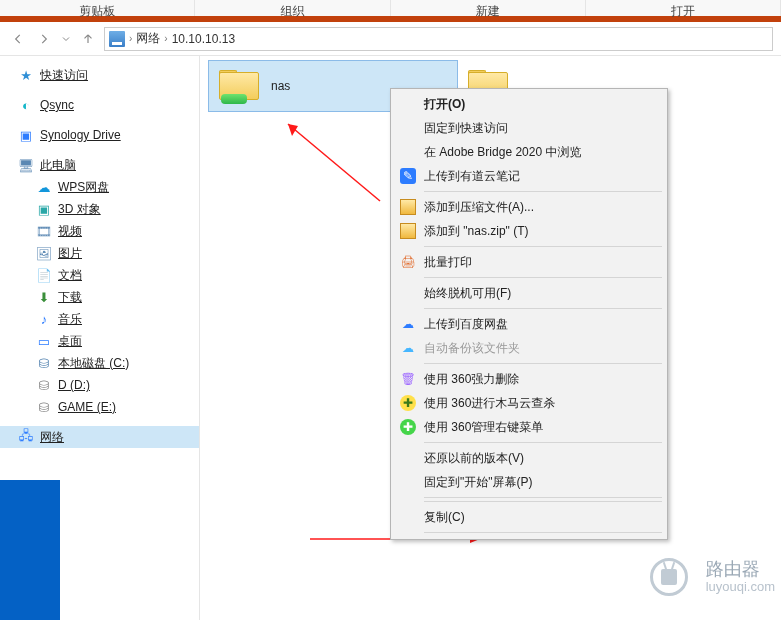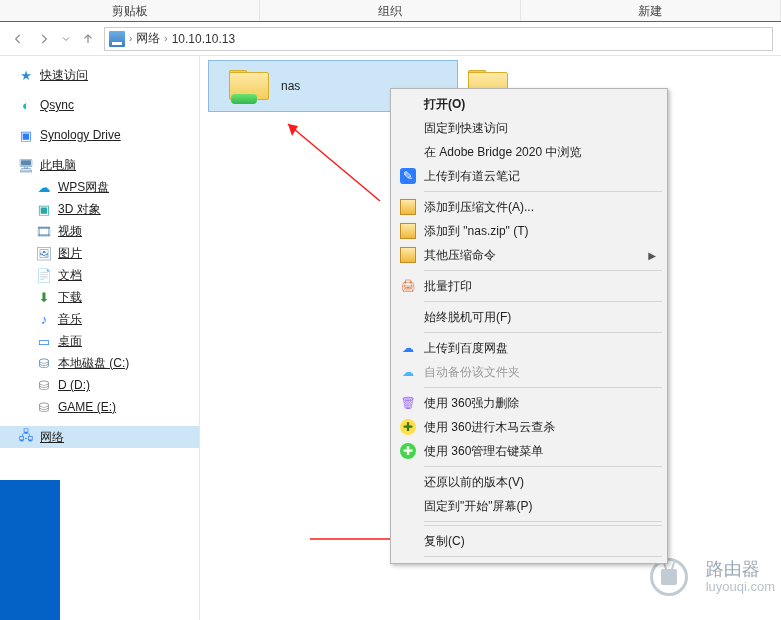--- a/index.html
+++ b/index.html
@@ -1,18 +1,18 @@
 <!DOCTYPE html>
 <html><head>
 <meta charset="utf-8">
 <style>
 * { margin: 0; padding: 0; box-sizing: border-box; font-family: "Microsoft YaHei", "Segoe UI", sans-serif; font-size: 12px; }
 body { width: 781px; height: 620px; background: #fff; position: relative; overflow: hidden; }
 
-.ribbon-tabs { height: 22px; display: flex; border-bottom: 1px solid #c2410c; background: #f8f8f8; }
+.ribbon-tabs { height: 22px; display: flex; border-bottom: 6px solid #c2410c; background: #f8f8f8; }
 .ribbon-tab { flex: 1; text-align: center; line-height: 22px; color: #444; border-right: 1px solid #e5e5e5; }
 
 .nav-bar { height: 34px; display: flex; align-items: center; padding: 4px 8px; gap: 6px; background: #fff; border-bottom: 1px solid #e5e5e5; }
 .nav-arrow { width: 20px; height: 20px; display: flex; align-items: center; justify-content: center; color: #888; }
 .nav-arrow svg { width: 14px; height: 14px; fill: none; stroke: currentColor; stroke-width: 2; }
 .addr-box { flex: 1; display: flex; align-items: center; border: 1px solid #ccc; height: 24px; padding: 0 4px; gap: 4px; }
 .addr-icon { width: 16px; height: 16px; background: linear-gradient(#6faee6,#3a7fc8); border-radius: 1px; position: relative; }
 .addr-icon::after { content: ""; position: absolute; left: 3px; right: 3px; bottom: 2px; height: 3px; background: #fff; }
 .addr-sep { color: #777; font-size: 10px; }
 .addr-seg { color: #333; }
@@ -21,21 +21,21 @@
 
 .sidebar { width: 200px; border-right: 1px solid #e5e5e5; padding: 8px 0; overflow: hidden; background:#fff;}
 .side-item { display: flex; align-items: center; gap: 6px; height: 22px; padding-left: 18px; color: #222; }
 .side-indent { padding-left: 36px; }
 .side-item.selected { background: #cde6f7; }
 .side-icon { width: 16px; height: 16px; display: flex; align-items: center; justify-content: center; font-size: 13px; }
 .side-label { white-space: nowrap; overflow: hidden; text-overflow: ellipsis; text-decoration: underline; }
 .side-space { height: 8px; }
 
 .content { flex: 1; position: relative; padding: 6px; }
-.folder-tile { position: absolute; left: 8px; top: 4px; width: 250px; height: 52px; display: flex; align-items: center; gap: 12px; padding-left: 20px; background: #cde6f7; border: 1px solid #8bbbe8; }
+.folder-tile { position: absolute; left: 8px; top: 4px; width: 250px; height: 52px; display: flex; align-items: center; gap: 12px; padding-left: 10px; background: #cde6f7; border: 1px solid #8bbbe8; }
 .folder-tile2 { position: absolute; left: 268px; top: 4px; width: 60px; height: 52px; display: flex; align-items: center; }
 .folder-shape { width: 40px; height: 32px; position: relative; }
 .folder-back { position: absolute; left: 0; top: 2px; width: 40px; height: 28px; background: linear-gradient(#ffe9a6,#f3cd5c); border: 1px solid #d6ae2a; border-radius: 2px; }
 .folder-tab { position: absolute; left: 0; top: 0; width: 18px; height: 6px; background: #f3cd5c; border: 1px solid #d6ae2a; border-bottom: none; border-radius: 2px 2px 0 0; }
 .folder-share { position: absolute; left: 2px; bottom: -2px; width: 26px; height: 10px; background: linear-gradient(#6ee26e,#2fb84a); border-radius: 4px; }
 .folder-label { color: #222; }
 
 .arrow1 { position: absolute; left: 70px; top: 60px; width: 120px; height: 90px; }
 .arrow2 { position: absolute; left: 110px; top: 478px; width: 180px; height: 10px; }
 .arrow-line { stroke: #ff1a1a; stroke-width: 1.5; fill: none; }
@@ -69,20 +69,21 @@
 .wm-title { font-size: 18px; color:#9aa8b5;}
 .wm-url { font-size: 13px; color:#b8c2cc;}
 </style>
 </head>
 <body>
 
 <div class="ribbon-tabs">
   <div class="ribbon-tab">剪贴板</div>
   <div class="ribbon-tab">组织</div>
   <div class="ribbon-tab">新建</div>
+  <div class="ribbon-tab">打开</div>
 </div>
 
 <div class="nav-bar">
   <div class="nav-arrow">
       <svg viewBox="0 0 24 24">
         <path d="M15 5l-7 7 7 7"></path>
       </svg>
     </div>
   <div class="nav-arrow">
       <svg viewBox="0 0 24 24">
@@ -225,25 +226,20 @@
     </div>
   <div class="menu-sep"></div>
   <div class="menu-item">
       <span class="menu-icon icon-archive"></span>
       <span>添加到压缩文件(A)...</span>
     </div>
   <div class="menu-item">
       <span class="menu-icon icon-archive"></span>
       <span>添加到 "nas.zip" (T)</span>
     </div>
-  <div class="menu-item">
-      <span class="menu-icon icon-archive"></span>
-      <span>其他压缩命令</span>
-      <span class="sub">▶</span>
-    </div>
   <div class="menu-sep"></div>
   <div class="menu-item">
       <span class="menu-icon icon-printer">🖨</span>
       <span>批量打印</span>
     </div>
   <div class="menu-sep"></div>
   <div class="menu-item">
       <span>始终脱机可用(F)</span>
     </div>
   <div class="menu-sep"></div>

